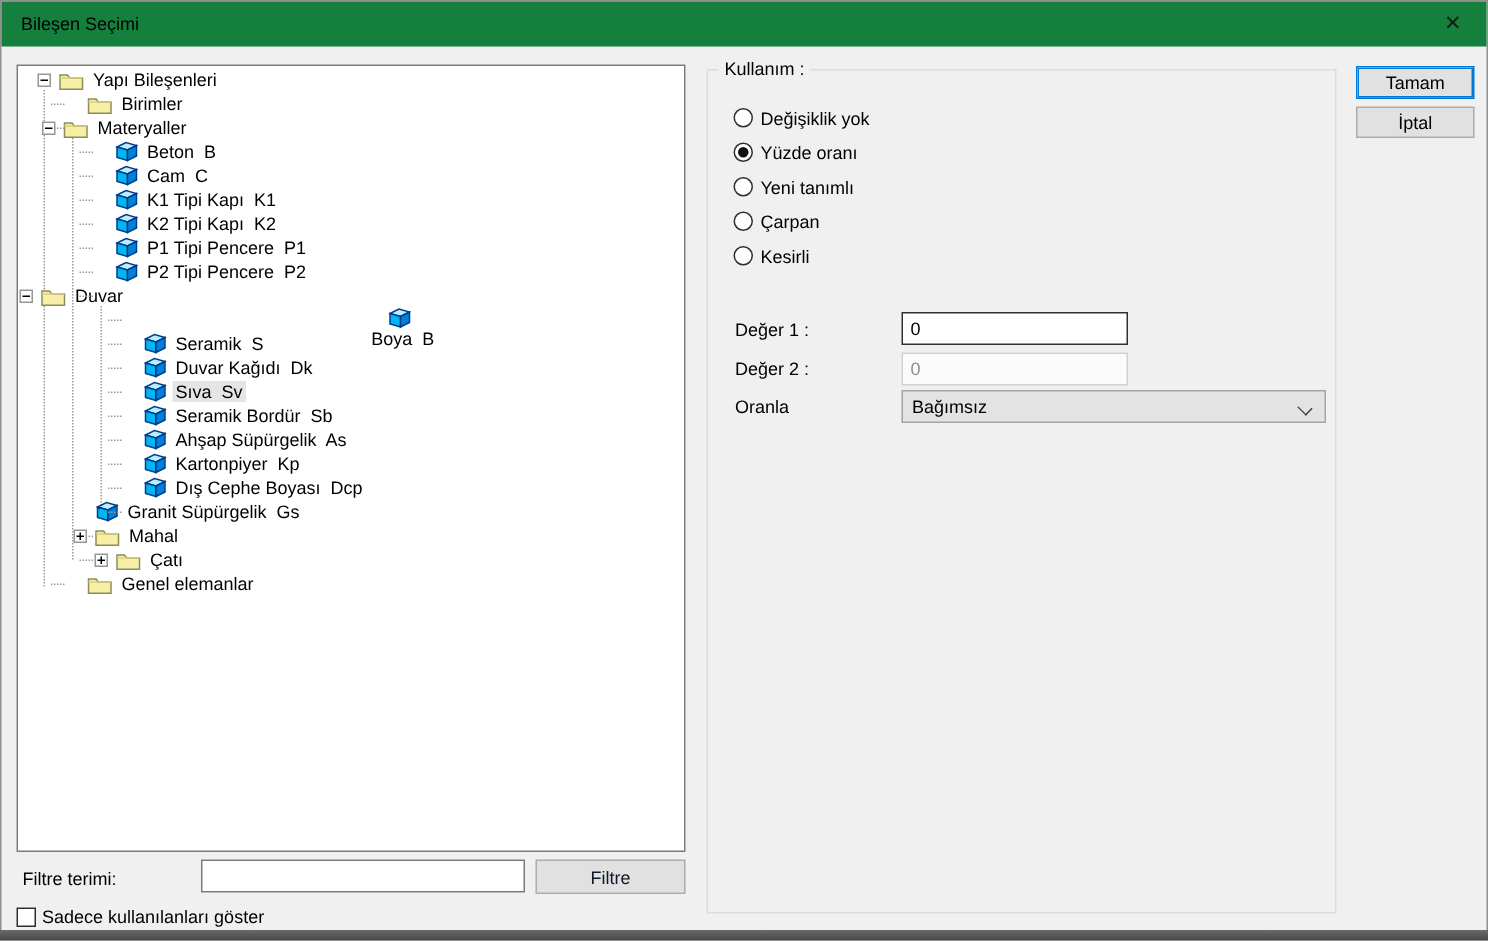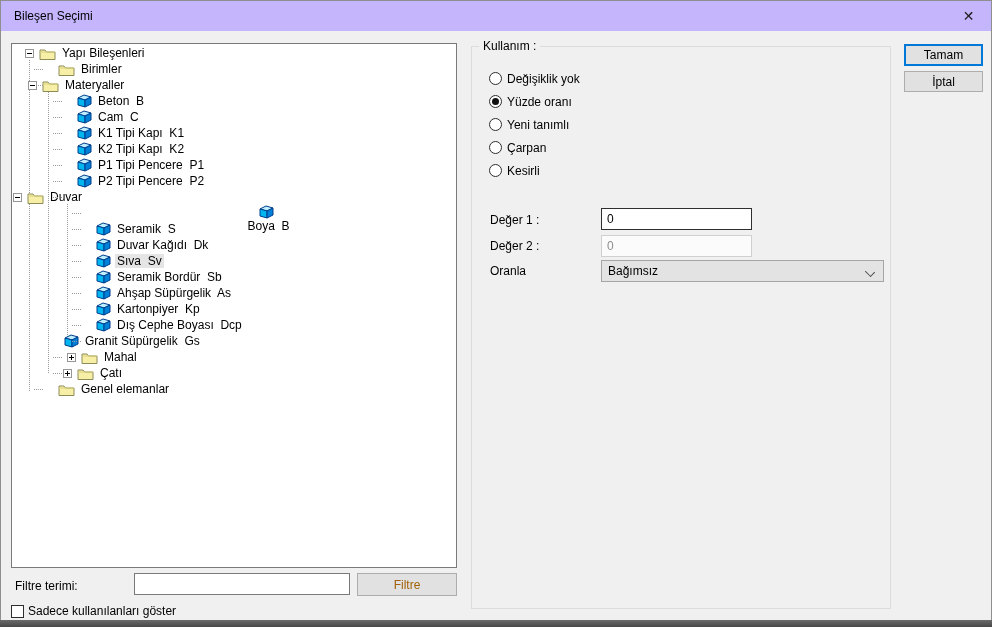--- a/index.html
+++ b/index.html
@@ -1,38 +1,38 @@
 <!DOCTYPE html>
 <html><head>
 <meta charset="utf-8">
 <style>
   html,body{margin:0;padding:0;}
   body{width:992px;height:627px;position:relative;font-family:"Liberation Sans","DejaVu Sans",sans-serif;font-size:12px;color:#000;background:#5a5a5a;overflow:hidden;}
   .behind-strip{position:absolute;left:0;right:0;bottom:0;height:7px;background:linear-gradient(#6a6a6a,#474747);}
   .dialog{position:absolute;left:0;top:0;width:990px;height:619px;border:1px solid #8f8f8f;background:#f0f0f0;}
-  .titlebar{position:absolute;left:0;top:0;width:100%;height:30px;background:#c4b5fd;}
+  .titlebar{position:absolute;left:0;top:0;width:100%;height:30px;background:#15803d;}
   .title{position:absolute;left:13px;top:0;line-height:30px;font-size:12px;color:#000;}
   .close-btn{position:absolute;right:0;top:0;width:45px;height:29px;display:flex;align-items:center;justify-content:center;font-size:14px;color:#1a1a1a;cursor:default;}
   
   .tree-panel{position:absolute;left:10px;top:42px;width:446px;height:525px;background:#fff;border:1px solid #7a7a7a;box-sizing:border-box;overflow:hidden;}
   .rows{position:relative;padding-top:1px;}
   .trow{display:flex;align-items:center;height:16px;position:relative;white-space:nowrap;}
   .stub{position:absolute;top:8px;width:9px;border-top:1px dotted #9a9a9a;}
   .exp{box-sizing:border-box;width:9px;height:9px;border:1px solid #969696;background:#fff;position:relative;margin:0 5px 0 1px;flex:none;}
   .exp::before{content:'';position:absolute;left:1px;width:5px;top:3px;border-top:1px solid #000;}
   .exp.plus::after{content:'';position:absolute;left:3px;top:1px;height:5px;border-left:1px solid #000;}
   .expsp{width:15px;flex:none;}
   .ticon{flex:none;margin-right:4px;}
   .tlabel{white-space:pre;line-height:14px;padding:0 2px;}
   .trow.sel .tlabel{background:#e5e5e5;}
   .guide{position:absolute;border-left:1px dotted #9a9a9a;width:0;}
   
   .flabel{position:absolute;left:14px;top:578px;}
   .finput{position:absolute;left:133px;top:572px;width:216px;height:22px;border:1px solid #7a7a7a;background:#fff;box-sizing:border-box;font:12px "Liberation Sans",sans-serif;padding:0 4px;}
-  .fbtn{position:absolute;left:356px;top:572px;width:100px;height:23px;background:#e1e1e1;border:1px solid #adadad;box-sizing:border-box;font:12px "Liberation Sans",sans-serif;color:#a16207;}
+  .fbtn{position:absolute;left:356px;top:572px;width:100px;height:23px;background:#e1e1e1;border:1px solid #adadad;box-sizing:border-box;font:12px "Liberation Sans",sans-serif;color:#0f172a;}
   .cbrow{position:absolute;left:10px;top:603px;display:flex;align-items:center;}
   .cbox{box-sizing:border-box;width:13px;height:13px;border:1px solid #2e2e2e;background:#fff;margin-right:4px;flex:none;}
   
   .groupbox{position:absolute;left:470px;top:45px;width:420px;height:563px;border:1px solid #dcdcdc;box-sizing:border-box;}
   .gb-label{position:absolute;left:7px;top:-8px;background:#f0f0f0;padding:0 4px;}
   .radios{position:absolute;left:17px;top:25px;}
   .rrow{display:flex;height:14px;margin-bottom:9px;}
   .radio{box-sizing:border-box;width:13px;height:13px;border:1px solid #2e2e2e;border-radius:50%;background:#fff;margin-right:5px;position:relative;flex:none;}
   .radio.on::after{content:'';position:absolute;left:2px;top:2px;right:2px;bottom:2px;background:#111;border-radius:50%;}
   .flabel2{position:absolute;left:18px;height:14px;line-height:14px;}
@@ -238,21 +238,21 @@
         <div class="trow" style="padding-left: 37px;">
           <span class="stub" style="left: 60px;"></span>
           <span class="expsp"></span>
   <svg class="ticon" width="15" height="14" viewBox="0 0 15 14">
     <polygon points="1,4 7,1 14,3 8,6" fill="#bdeeff" stroke="#003c8c"></polygon>
     <polygon points="1,4 8,6 8,13 1,11" fill="#00b6f0" stroke="#003c8c"></polygon>
     <polygon points="8,6 14,3 14,10 8,13" fill="#0080d8" stroke="#003c8c"></polygon>
   </svg>
 <span class="tlabel">Granit Süpürgelik  Gs</span>
         </div>
-        <div class="trow" style="padding-left: 54px;">
+        <div class="trow" style="padding-left: 36px;">
           <span class="stub" style="left: 41px;"></span>
           <span class="exp plus"></span>
   <svg class="ticon" width="17" height="13" viewBox="0 0 17 13">
     <path d="M1 3 h5 l1.5 2 H16 v7.5 H1 z" fill="#f7efa6" stroke="#8c8c5a" stroke-width="1"></path>
     <path d="M1 5 H16" stroke="#d9cf7e" stroke-width="1"></path>
   </svg>
 <span class="tlabel">Mahal</span>
         </div>
         <div class="trow" style="padding-left: 50px;">
           <span class="stub" style="left: 41px;"></span>

